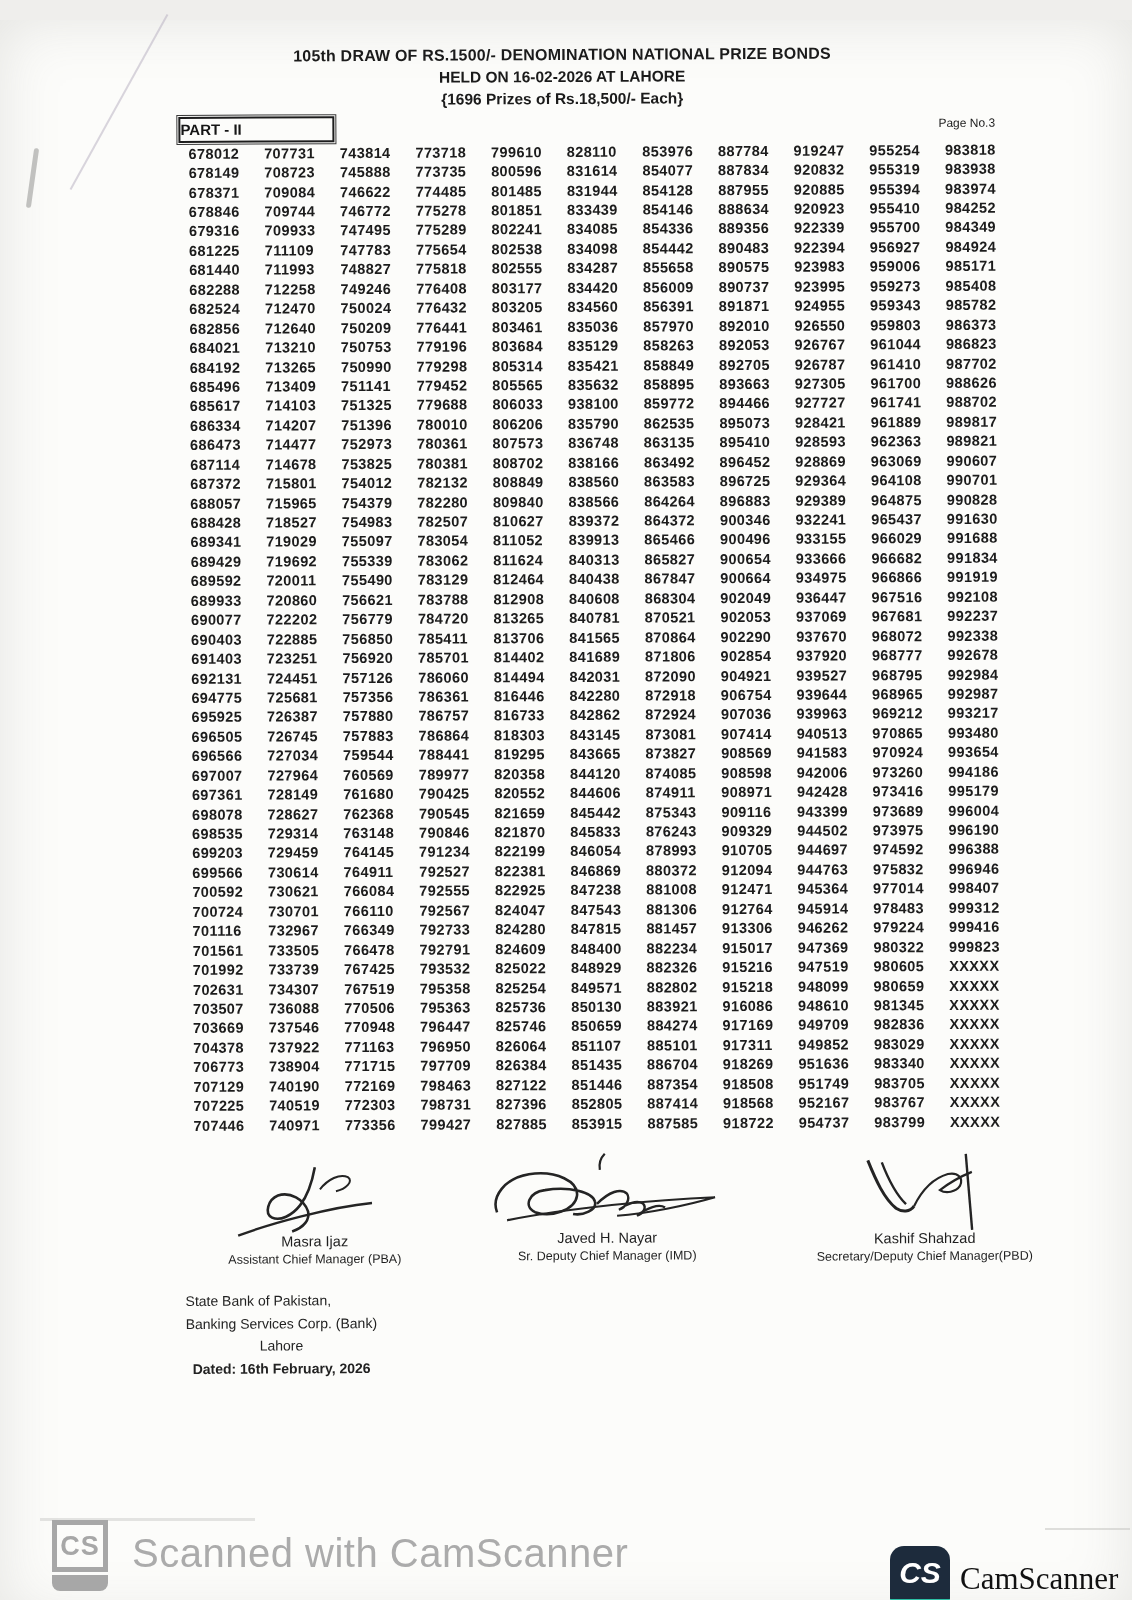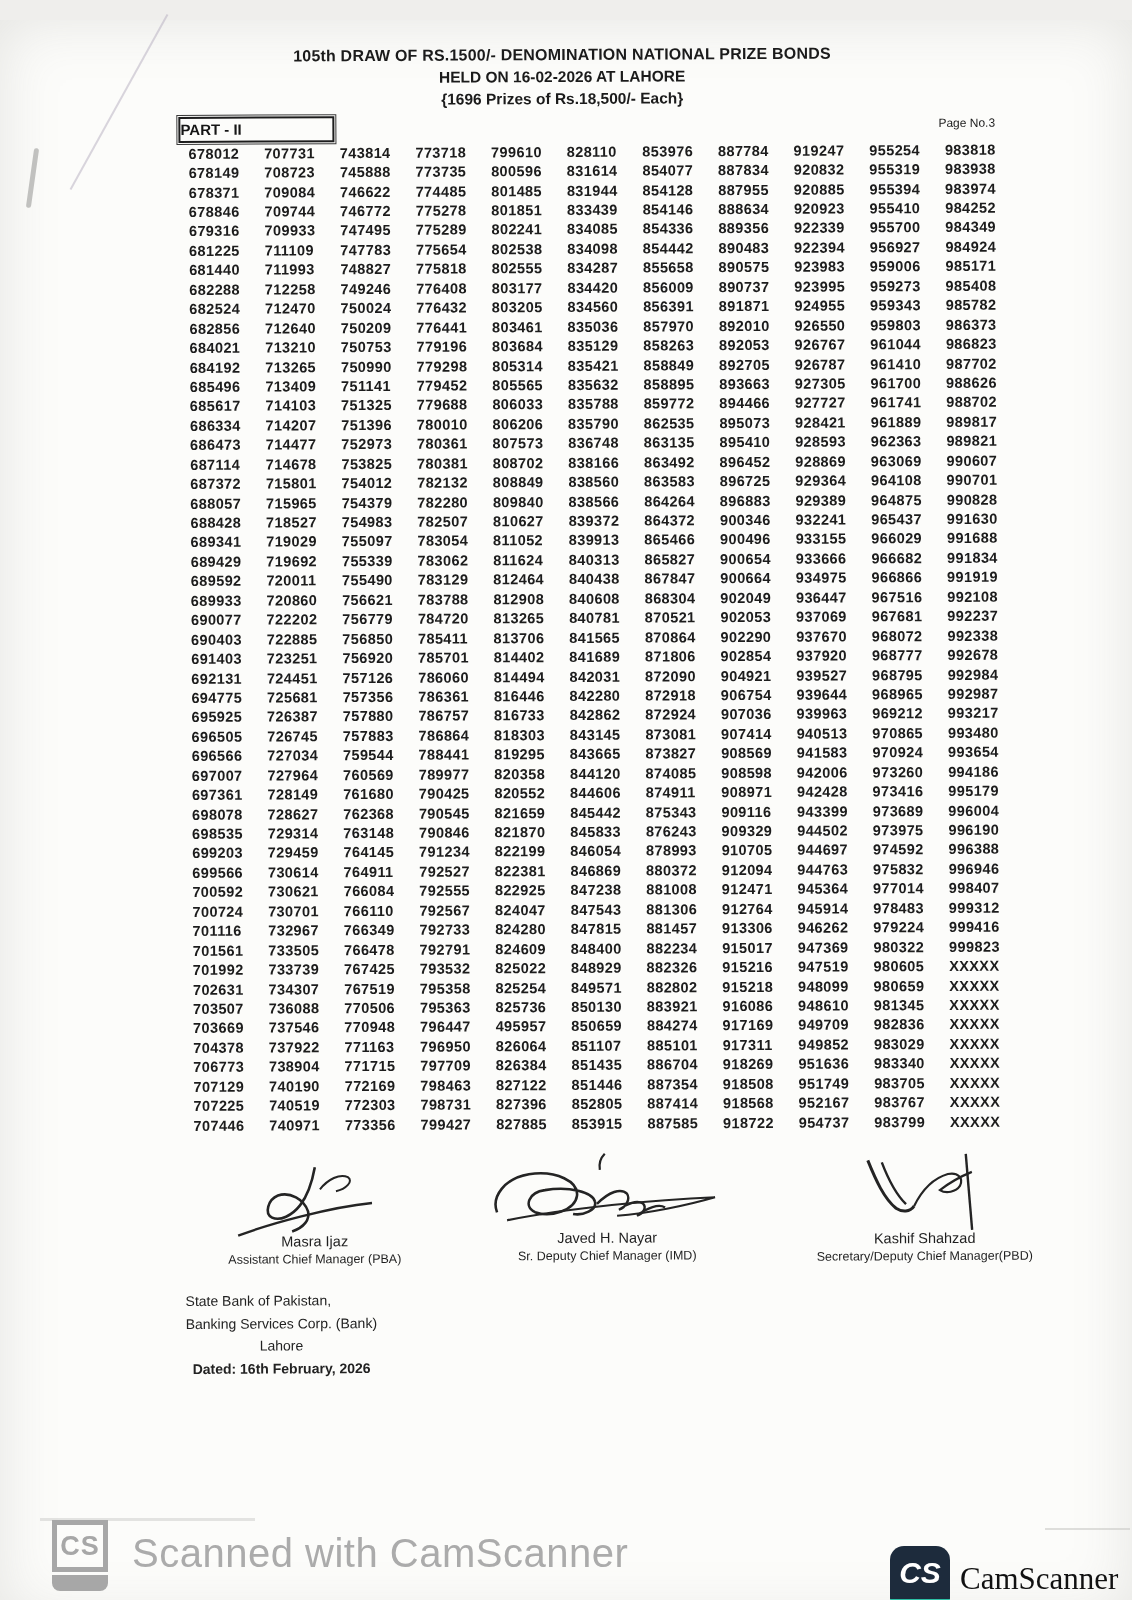--- a/index.html
+++ b/index.html
@@ -259,21 +259,21 @@
         <div class="cell">858895</div>
         <div class="cell">893663</div>
         <div class="cell">927305</div>
         <div class="cell">961700</div>
         <div class="cell">988626</div>
         <div class="cell">685617</div>
         <div class="cell">714103</div>
         <div class="cell">751325</div>
         <div class="cell">779688</div>
         <div class="cell">806033</div>
-        <div class="cell">835788</div>
+        <div class="cell">938100</div>
         <div class="cell">859772</div>
         <div class="cell">894466</div>
         <div class="cell">927727</div>
         <div class="cell">961741</div>
         <div class="cell">988702</div>
         <div class="cell">686334</div>
         <div class="cell">714207</div>
         <div class="cell">751396</div>
         <div class="cell">780010</div>
         <div class="cell">806206</div>
@@ -610,21 +610,21 @@
         <div class="cell">850130</div>
         <div class="cell">883921</div>
         <div class="cell">916086</div>
         <div class="cell">948610</div>
         <div class="cell">981345</div>
         <div class="cell">XXXXX</div>
         <div class="cell">703669</div>
         <div class="cell">737546</div>
         <div class="cell">770948</div>
         <div class="cell">796447</div>
-        <div class="cell">495957</div>
+        <div class="cell">825746</div>
         <div class="cell">850659</div>
         <div class="cell">884274</div>
         <div class="cell">917169</div>
         <div class="cell">949709</div>
         <div class="cell">982836</div>
         <div class="cell">XXXXX</div>
         <div class="cell">704378</div>
         <div class="cell">737922</div>
         <div class="cell">771163</div>
         <div class="cell">796950</div>

